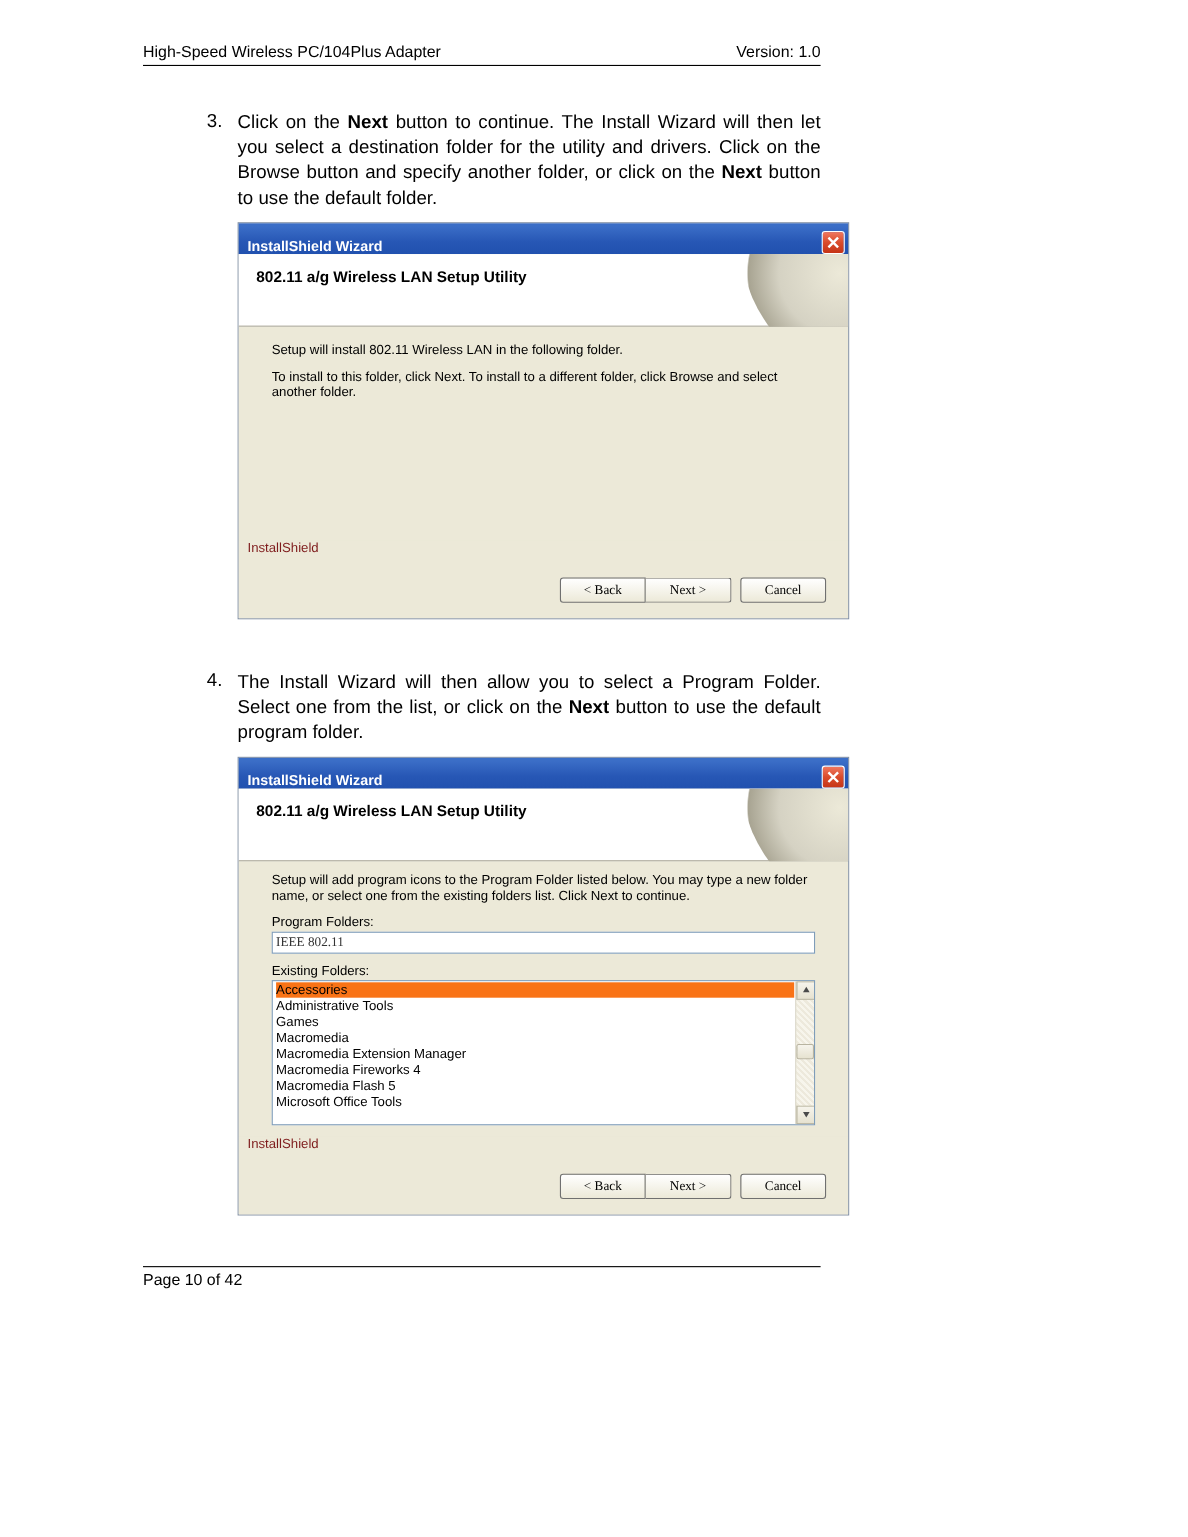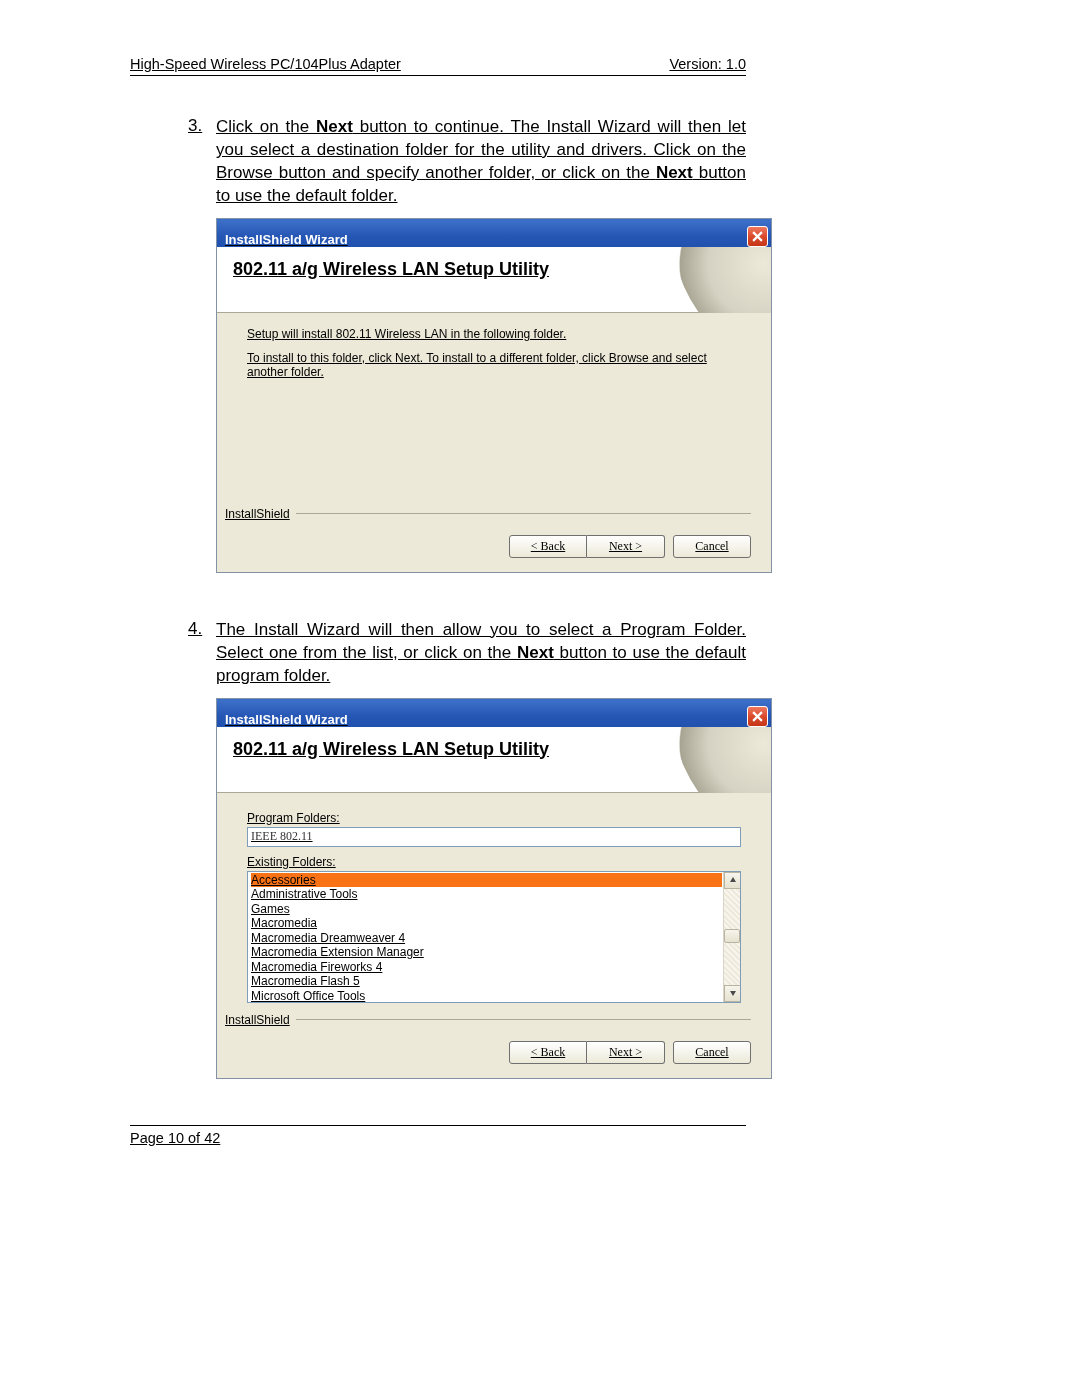--- a/index.html
+++ b/index.html
@@ -5,22 +5,21 @@
   * { box-sizing: border-box; }
   body {
     margin: 0;
     background: #fff;
     font-family: Arial, Helvetica, sans-serif;
     color: #000;
     width: 1080px;
   }
   .page {
     width: 876px;
-    padding: 56px 130px 50px 130px;
-    text-decoration: underline;
+    padding: 40px 130px 50px 130px;
   }
   .hdr-row {
     display: flex;
     justify-content: space-between;
     font-size: 14.5px;
     border-bottom: 1px solid #000;
     padding-bottom: 3px;
     margin-bottom: 40px;
   }
   .content { padding-left: 58px; }
@@ -46,21 +45,21 @@
   .close-btn {
     width:21px; height:21px; border:1px solid #fff; border-radius:3px;
     background: linear-gradient(to bottom, #F07860, #D94B2B 50%, #C53417);
     display:flex; align-items:center; justify-content:center;
   }
   .close-btn svg { width:11px; height:11px; }
   .banner {
     height: 66px; background:#fff; border-bottom:1px solid #ACA899;
     position:relative; padding:12px 16px 0 16px;
   }
-  .banner-title { font-weight:bold; font-size:18px; }
+  .banner-title { font-weight:bold; font-size:14px; }
   .page-curl {
     position:absolute; top:0; right:0; width:120px; height:66px; overflow:hidden;
   }
   .page-curl::before{
     content:""; position:absolute; right:-30px; top:-30px; width:140px; height:140px;
     background: radial-gradient(circle at 70% 30%, #ECE9D8 0%, #D5D2C3 40%, #A8A492 60%, rgba(0,0,0,0) 61%);
     transform: rotate(10deg);
     border-bottom-left-radius: 140px;
   }
   .dlg-body {
@@ -76,21 +75,21 @@
   .dest-path { font-size:12px; }
   .win-btn {
     min-width:78px; height:23px; border:1px solid #707070; border-radius:3px;
     background:linear-gradient(to bottom,#fff,#ECE9D8);
     font-family:Tahoma; font-size:12px; text-align:center; line-height:21px;
     padding:0 10px;
   }
   .dlg-foot {
     background:#ECE9D8; padding: 0 20px 14px 8px;
   }
-  .is-label { color:#000000; font-size:12px; display:flex; align-items:center; gap:6px; margin-bottom:14px;}
+  .is-label { color:#7f1d1d; font-size:12px; display:flex; gap:6px; margin-bottom:14px;flex-direction:column;}
   .is-label .line { flex:1; height:1px; background:#ACA899; }
   .btn-row { display:flex; justify-content:flex-end; gap:8px; }
   .btn-row .grp { display:flex; }
   .btn-row .grp .win-btn:first-child{ border-top-right-radius:0;border-bottom-right-radius:0; }
   .btn-row .grp .win-btn:last-child{ border-top-left-radius:0;border-bottom-left-radius:0; border-left:none;}
   .input-field {
     width:100%; height:20px; border:1px solid #7F9DB9; background:#fff;
     padding:1px 3px; font-family:Tahoma; font-size:12px; color:#333;
     display:flex; align-items:center;
   }
@@ -183,31 +182,31 @@
           <svg viewBox="0 0 10 10">
               <path d="M1 1 L9 9 M9 1 L1 9" stroke="#fff" stroke-width="2"></path>
             </svg>
         </div>
       </div>
       <div class="banner">
         <div class="banner-title">802.11 a/g Wireless LAN Setup Utility</div>
         <div class="page-curl"></div>
       </div>
       <div class="dlg-body" style="padding-top:10px;">
+        <p>Setup will add program icons to the Program Folder listed below.  You may type a new folder name, or select one from the existing folders list.  Click Next to continue.</p>
         <span class="label-small">Program Folders:</span>
         <div class="input-field">
           <span>IEEE 802.11</span>
         </div>
         <span class="label-small">Existing Folders:</span>
         <div class="listbox">
           <div class="item sel">Accessories</div>
           <div class="item">Administrative Tools</div>
           <div class="item">Games</div>
           <div class="item">Macromedia</div>
-          <div class="item">Macromedia Dreamweaver 4</div>
           <div class="item">Macromedia Extension Manager</div>
           <div class="item">Macromedia Fireworks 4</div>
           <div class="item">Macromedia Flash 5</div>
           <div class="item">Microsoft Office Tools</div>
           <div class="scrollbar">
             <div class="sb-btn">
                 <svg viewBox="0 0 8 8">
                   <path d="M4 1 L7 6 L1 6 Z" fill="#4A4A4A"></path>
                 </svg>
               </div>

